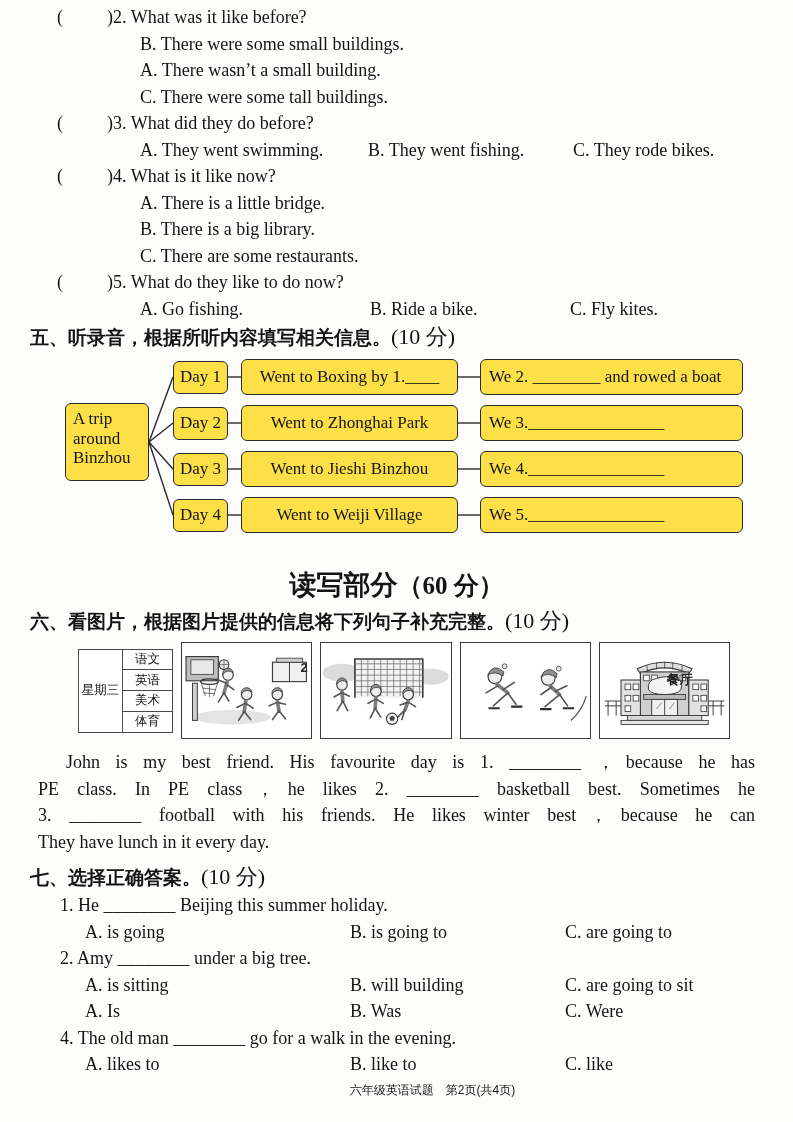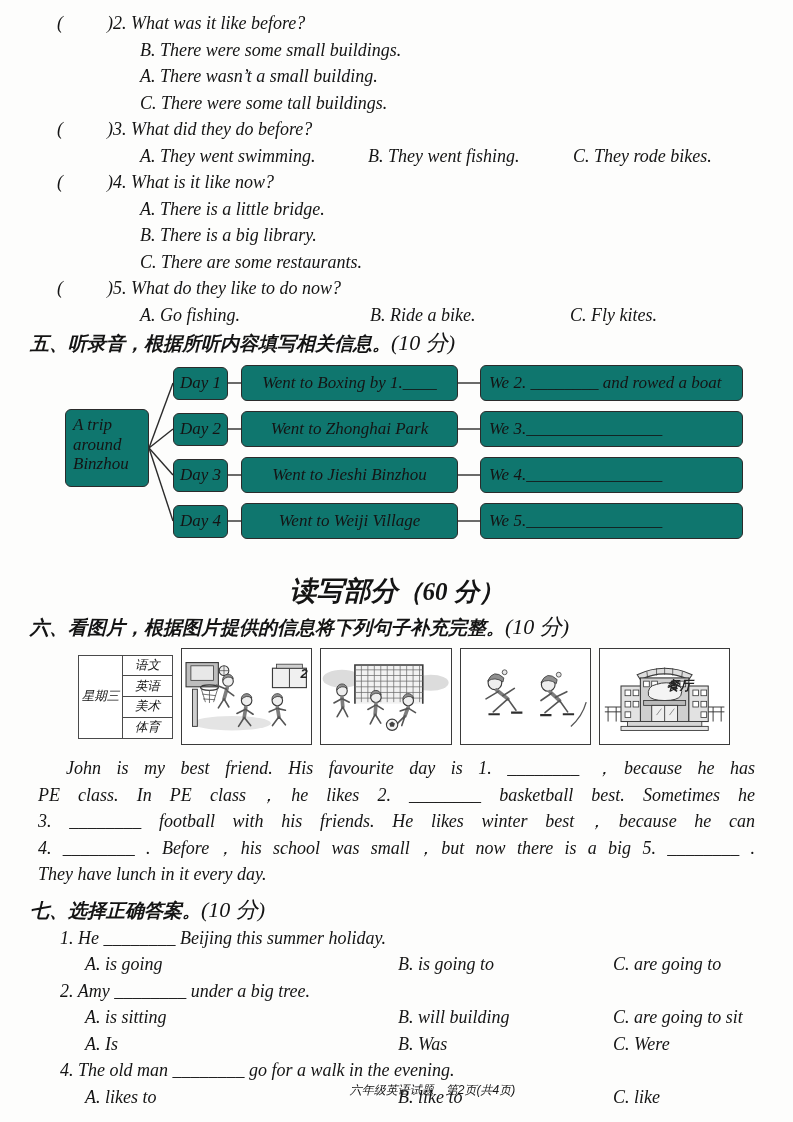--- a/index.html
+++ b/index.html
@@ -1,22 +1,21 @@
 <!DOCTYPE html>
 <html><head>
 <meta charset="utf-8">
 <style>
   * { margin:0; padding:0; box-sizing:border-box; }
   html,body { background:#ffffff; }
   .page {
     position:relative; width:793px; height:1122px; margin:0 auto;
     background:#fdfdfc; color:#141414; overflow:hidden;
     font-family:"Liberation Serif","DejaVu Serif",serif;
-    padding-top:10px;
-    font-style:italic;
+    padding-top:4px;
   }
   
   .line { height:26.5px; line-height:26.5px; font-size:18px; white-space:nowrap; }
   .qline { padding-left:57px; }
   .paren-open { display:inline-block; width:50px; }
   .optline { padding-left:140px; }
   .opt3 .oa { display:inline-block; width:230px; }
   .opt3 .ob { display:inline-block; width:200px; }
   .optinline .oa { display:inline-block; width:228px; }
   .optinline .ob { display:inline-block; width:205px; }
@@ -24,21 +23,21 @@
   .cnhead {
     font-family:"Liberation Sans","DejaVu Sans",sans-serif;
     font-weight:bold; font-size:19px; height:30px; line-height:30px;
     padding-left:30px; white-space:nowrap;
   }
   .cnhead .score { font-family:"Liberation Serif","DejaVu Serif",serif; font-weight:normal; font-size:22px; }
   
   .diagram { position:relative; height:184px; margin:4px 0 0 60px; width:700px; }
   .dbox {
     position:absolute; border:1.6px solid #2b2b2b; border-radius:6px;
-    background:#0f766e; font-size:17px; line-height:1.15;
+    background:#fde047; font-size:17px; line-height:1.15;
   }
   .tripbox { left:5px; top:47px; width:84px; height:78px; padding:5px 0 0 7px; }
   .daybox  { left:113px; width:55px; height:33px; text-align:center; line-height:30px; }
   .placebox{ left:181px; width:217px; height:36px; text-align:center; line-height:33px; }
   .resultbox{ left:420px; width:263px; height:36px; padding-left:8px; line-height:33px; }
   .r0 { top:5px; } .r1 { top:51px; } .r2 { top:97px; } .r3 { top:143px; }
   .rb0 { top:3px; } .rb1 { top:49px; } .rb2 { top:95px; } .rb3 { top:141px; }
   .connector { position:absolute; left:0; top:0; }
   
   .rwheader {
@@ -65,21 +64,21 @@
   svg .hair{ fill:#8f8f8f; stroke:#3a3a3a; stroke-width:1; }
   
   .passage { margin:10px 38px 0 38px; }
   .pline { font-size:18px; height:26.5px; line-height:26.5px; text-align:justify; text-align-last:justify; }
   .pline.first { text-indent:28px; }
   .pline.last { text-align-last:left; }
   
   .s7q { padding-left:60px; }
   .s7opt { padding-left:85px; }
   .s7opt .oa { display:inline-block; width:265px; }
-  .s7opt .ob { display:inline-block; width:215px;margin-left:48px; }
+  .s7opt .ob { display:inline-block; width:215px; }
   
   .footer {
     position:absolute; left:0; top:1082px; width:100%; text-align:center;
     font-size:12px; font-family:"Liberation Sans","DejaVu Sans",sans-serif;margin-left:36px;
   }
 </style>
 </head>
 <body>
 
 <div class="page">
@@ -297,21 +296,20 @@
           <path d="M134,60 L154,60 M134,66 L154,66 M140,60 L140,78 M150,60 L150,78" stroke="#3a3a3a" stroke-width="1.2" fill="none"></path>
         </svg>
         <span class="overlaytxt sign">餐厅</span>
       </div>
     </div>
 
     <div class="passage">
       <div class="pline first">John is my best friend. His favourite day is 1. ________ ，because he has</div>
       <div class="pline">PE class. In PE class，he likes 2. ________ basketball best. Sometimes he</div>
       <div class="pline">3. ________ football with his friends. He likes winter best，because he can</div>
-      <div class="pline">4. ________ . Before，his school was small，but now there is a big 5. ________ .</div>
       <div class="pline last">They have lunch in it every day.</div>
     </div>
   </section>
 
   <section style="margin-top:7px;">
     <div class="cnhead">
       <span>七、选择正确答案。</span><span class="score">(10 分)</span>
     </div>
     <div class="line s7q">1. He ________ Beijing this summer holiday.</div>
     <div class="line s7opt">

